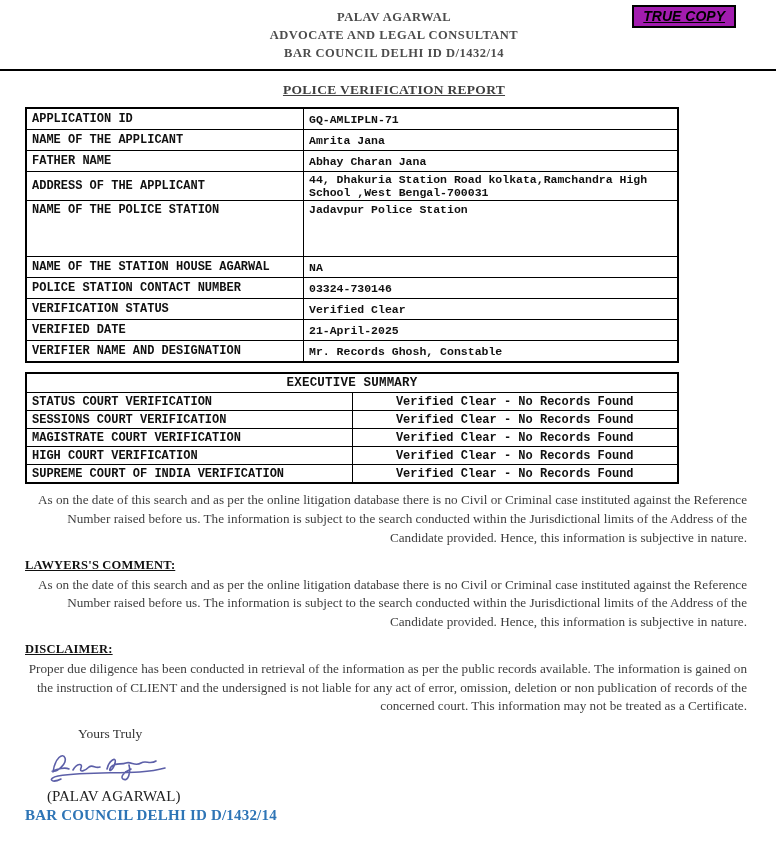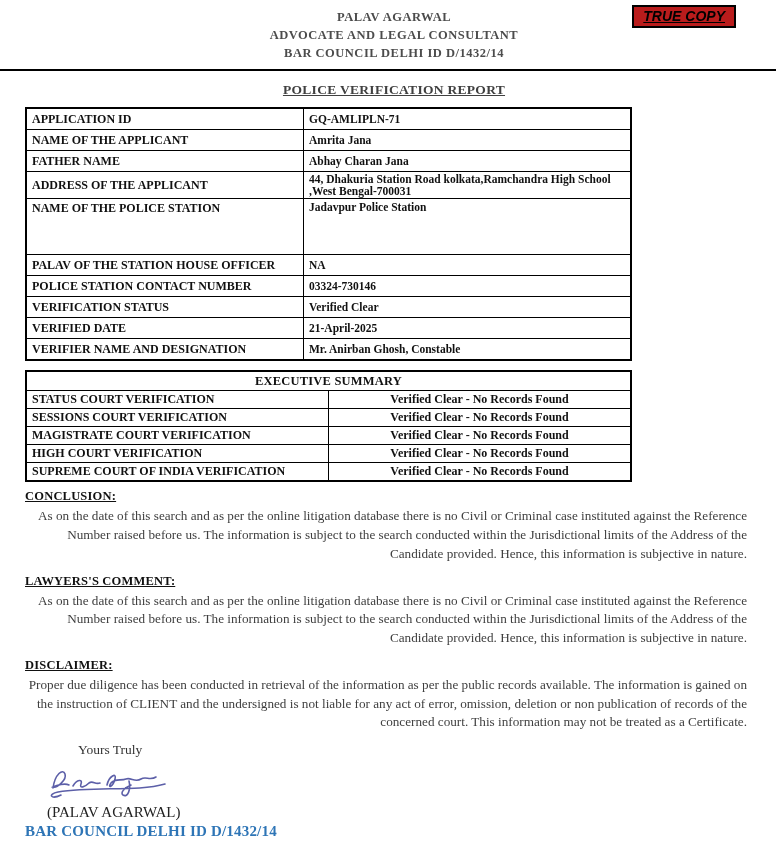--- a/index.html
+++ b/index.html
@@ -29,21 +29,21 @@
     top: 5px;
     right: 40px;
     border: 2px solid #000;
     padding: 1px 9px 2px 9px;
     font-family: "Liberation Sans", sans-serif;
     font-weight: bold;
     font-style: italic;
     font-size: 14px;
     color: #000;
     text-decoration: underline;
-    background: #b91c1c;
+    background: #a21caf;
   }
 
   
   .letterhead {
     text-align: center;
     padding-top: 3px;
   }
   .letterhead .lh-line {
     font-weight: bold;
     font-size: 12.5px;
@@ -64,22 +64,23 @@
     font-weight: bold;
     letter-spacing: 0.3px;
     margin: 11px 0 9px 0;
     text-decoration: underline;
     color: #404040;
   }
 
   
   table {
     border-collapse: collapse;
-    width: 607px;
+    width: 654px;
     table-layout: fixed;
+    font-family: Liberation Mono, monospace;
   }
   .fields-table, .summary-table {
     border: 2px solid #000;
   }
   td, th {
     border: 1px solid #000;
     font-size: 12px;
     font-weight: bold;
     color: #111;
     padding: 1px 5px;
@@ -193,42 +194,42 @@
           <td class="label-cell">ADDRESS OF THE APPLICANT</td>
           <td class="value-cell">44, Dhakuria Station Road kolkata,Ramchandra High School ,West Bengal-700031</td>
         </tr>
 
         <tr class="field-row">
           <td class="label-cell">NAME OF THE POLICE STATION</td>
           <td class="value-cell">Jadavpur Police Station</td>
         </tr>
 
         <tr class="field-row">
-          <td class="label-cell">PALAV OF THE STATION HOUSE OFFICER</td>
+          <td class="label-cell">NAME OF THE STATION HOUSE AGARWAL</td>
           <td class="value-cell">NA</td>
         </tr>
 
         <tr class="field-row">
           <td class="label-cell">POLICE STATION CONTACT NUMBER</td>
           <td class="value-cell">03324-730146</td>
         </tr>
 
         <tr class="field-row">
           <td class="label-cell">VERIFICATION STATUS</td>
           <td class="value-cell">Verified Clear</td>
         </tr>
 
         <tr class="field-row">
           <td class="label-cell">VERIFIED DATE</td>
           <td class="value-cell">21-April-2025</td>
         </tr>
 
         <tr class="field-row">
           <td class="label-cell">VERIFIER NAME AND DESIGNATION</td>
-          <td class="value-cell">Mr. Anirban Ghosh, Constable</td>
+          <td class="value-cell">Mr. Records Ghosh, Constable</td>
         </tr>
       </tbody>
   </table>
 
   <table class="summary-table">
     <thead>
       <tr>
         <th colspan="2">EXECUTIVE SUMMARY</th>
       </tr>
     </thead>
@@ -257,21 +258,20 @@
         <tr class="summary-row">
           <td class="label-cell">SUPREME COURT OF INDIA VERIFICATION</td>
           <td class="value-cell">Verified Clear - No Records Found</td>
         </tr>
       </tbody>
   </table>
 
   <div class="sections-wrap">
 
       <section class="text-section">
-        <div class="section-heading">CONCLUSION:</div>
         <p class="section-body">As on the date of this search and as per the online litigation database there is no Civil or Criminal case instituted against the Reference Number raised before us. The information is subject to the search conducted within the Jurisdictional limits of the Address of the Candidate provided. Hence, this information is subjective in nature.</p>
       </section>
 
       <section class="text-section">
         <div class="section-heading">LAWYERS'S COMMENT:</div>
         <p class="section-body">As on the date of this search and as per the online litigation database there is no Civil or Criminal case instituted against the Reference Number raised before us. The information is subject to the search conducted within the Jurisdictional limits of the Address of the Candidate provided. Hence, this information is subjective in nature.</p>
       </section>
 
       <section class="text-section">
         <div class="section-heading">DISCLAIMER:</div>

